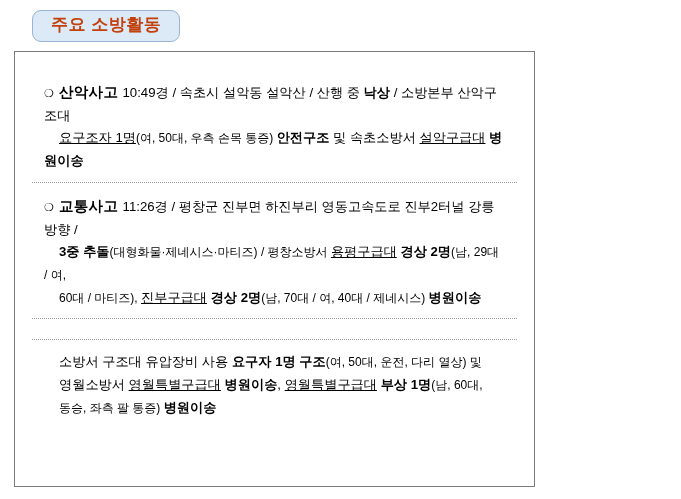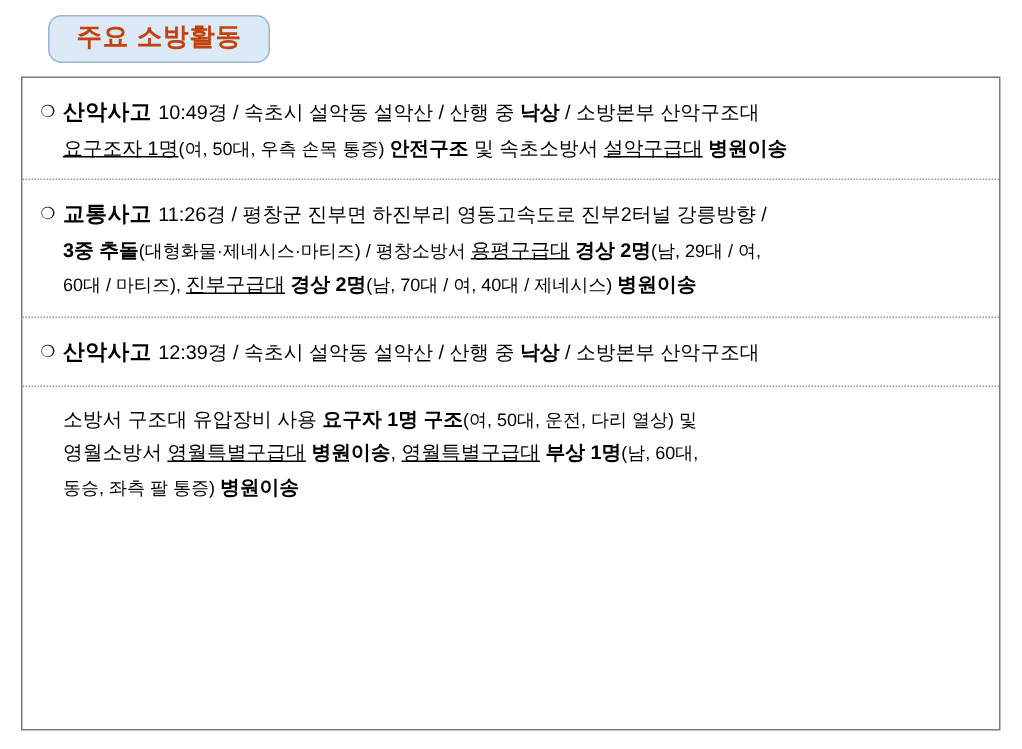--- a/index.html
+++ b/index.html
@@ -36,23 +36,23 @@
     color: #c2410c;
     letter-spacing: 0.5px;
     line-height: 1.1;
   }
 
   
   .report-box {
     margin-top: 9px;
     border: 1px solid #7b7b7b;
     box-sizing: border-box;
-    width: 653px;
+    width: 521px;
     height: 436px;
-    padding: 0;
+    padding: 17px;
     background: #ffffff;
   }
 
   .entry {
     padding: 11px 12px 9px 12px;
     border-bottom: 1px dotted #9a9a9a;
     box-sizing: border-box;
   }
   .entry:last-child {
     border-bottom: none;
@@ -99,21 +99,20 @@
         <div class="entry">
           <div class="entry-line first"><span class="bullet">❍</span><span class="cat">산악사고 </span><span class="t">10:49경 / 속초시 설악동 설악산 / 산행 중 </span><span class="b">낙상</span><span class="t"> / 소방본부 산악구조대</span></div>
           <div class="entry-line"><span class="indent"></span><span class="bu">요구조자 1명</span><span class="sm">(여, 50대, 우측 손목 통증) </span><span class="b">안전구조</span><span class="t"> 및 속초소방서 </span><span class="u">설악구급대</span><span class="t"> </span><span class="b">병원이송</span></div>
         </div>
         <div class="entry">
           <div class="entry-line first"><span class="bullet">❍</span><span class="cat">교통사고 </span><span class="t">11:26경 / 평창군 진부면 하진부리 영동고속도로 진부2터널 강릉방향 /</span></div>
           <div class="entry-line"><span class="indent"></span><span class="b">3중 추돌</span><span class="sm">(대형화물·제네시스·마티즈) / 평창소방서 </span><span class="u">용평구급대</span><span class="t"> </span><span class="b">경상 2명</span><span class="sm">(남, 29대 / 여,</span></div>
           <div class="entry-line"><span class="indent"></span><span class="sm">60대 / 마티즈), </span><span class="u">진부구급대</span><span class="t"> </span><span class="b">경상 2명</span><span class="sm">(남, 70대 / 여, 40대 / 제네시스) </span><span class="b">병원이송</span></div>
         </div>
         <div class="entry">
-          <div class="entry-line first"><span class="bullet">❍</span><span class="cat">산악사고 </span><span class="t">12:39경 / 속초시 설악동 설악산 / 산행 중 </span><span class="b">낙상</span><span class="t"> / 소방본부 산악구조대</span></div>
         </div>
         <div class="entry">
           <div class="entry-line"><span class="indent"></span><span class="t">소방서 구조대 유압장비 사용 </span><span class="b">요구자 1명 구조</span><span class="sm">(여, 50대, 운전, 다리 열상) 및</span></div>
           <div class="entry-line"><span class="indent"></span><span class="t">영월소방서 </span><span class="u">영월특별구급대</span><span class="t"> </span><span class="b">병원이송</span><span class="t">, </span><span class="u">영월특별구급대</span><span class="t"> </span><span class="b">부상 1명</span><span class="sm">(남, 60대,</span></div>
           <div class="entry-line"><span class="indent"></span><span class="sm">동승, 좌측 팔 통증) </span><span class="b">병원이송</span></div>
         </div>
       </div>
   </div>
 
 </div>

